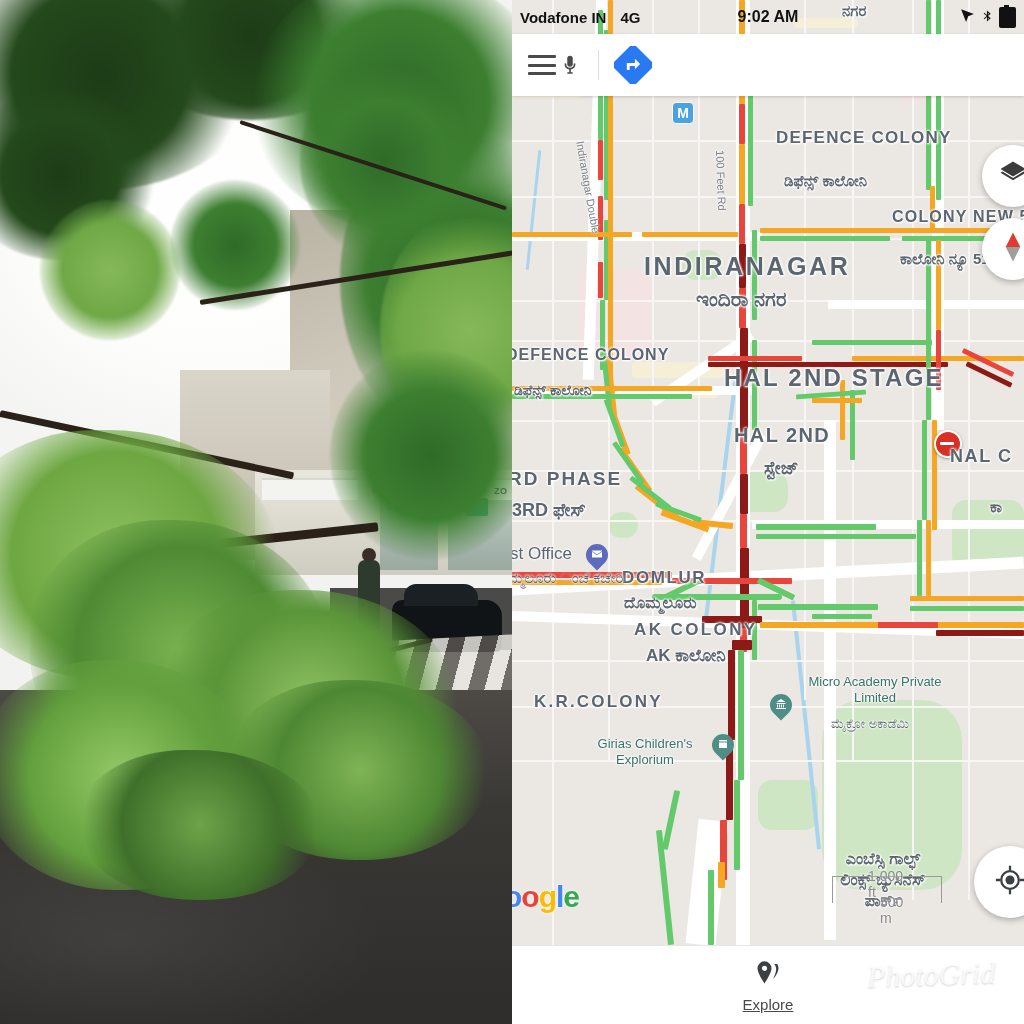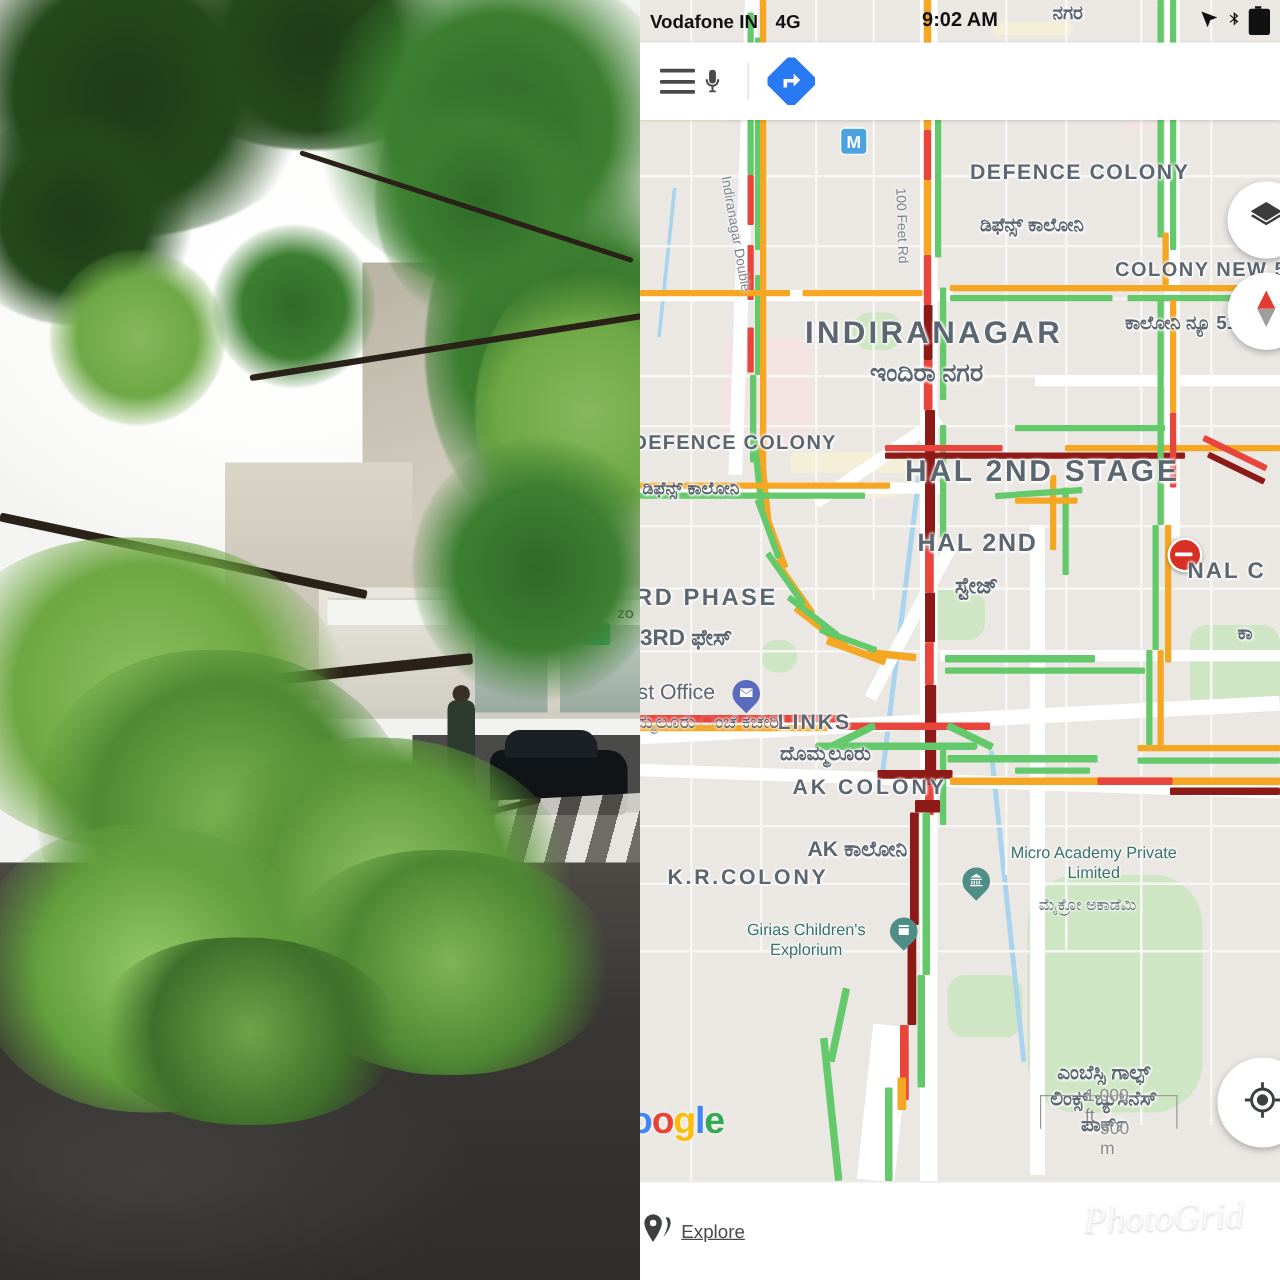--- a/index.html
+++ b/index.html
@@ -104,21 +104,21 @@
      border-left:1px solid #9a9a9a;border-right:1px solid #9a9a9a;border-top:1px solid #9a9a9a;}
   .scalebar .ft{position:absolute;left:18px;top:0;text-shadow:0 0 3px #fff;}
   .scalebar .m{position:absolute;left:30px;top:26px;text-shadow:0 0 3px #fff;}
 
   .glogo{position:absolute;left:-8px;top:880px;font-size:30px;font-weight:bold;z-index:12;letter-spacing:-1px;}
   .glogo span{text-shadow:0 0 3px #fff;}
   .c-b{color:#4285f4;} .c-r{color:#ea4335;} .c-y{color:#fbbc05;} .c-g{color:#34a853;}
 
   .bottomnav{position:absolute;left:0;top:945px;width:512px;height:79px;background:#fff;z-index:20;
      display:flex;align-items:center;border-top:1px solid #e7e7e7;}
-  .navitem{flex:1;display:flex;flex-direction:row;align-items:center;gap:5px;cursor:pointer;}
+  .navitem{flex:1;display:flex;flex-direction:column;align-items:center;gap:5px;cursor:pointer;}
   .navlabel{font-size:15px;text-decoration:underline;color:#4a4a4a;}
   .navitem.active .navlabel{color:#2979f2;}
   .watermark{position:absolute;left:355px;top:958px;z-index:22;color:rgba(255,255,255,.78);
      font-family:"Liberation Serif",serif;font-style:italic;font-size:30px;
      text-shadow:0 1px 2px rgba(120,120,120,.35);pointer-events:none;transform:rotate(-2deg);}
 </style>
 </head>
 <body>
 
 <div id="root">
@@ -382,25 +382,25 @@
       <div class="mlabel" style="left:212px;top:364px;font-size:24px;letter-spacing:2.2px;">HAL 2ND STAGE</div>
       <div class="mlabel" style="left:222px;top:424px;font-size:20px;letter-spacing:1.4px;">HAL 2ND</div>
       <div class="mlabel kn" style="left:252px;top:458px;font-size:18px;">ಸ್ಟೇಜ್</div>
 
       <div class="mlabel" style="left:-4px;top:468px;font-size:19px;letter-spacing:2px;">RD PHASE</div>
       <div class="mlabel kn" style="left:0px;top:500px;font-size:18px;">3RD ಫೇಸ್</div>
 
       <div class="mlabel" style="left:438px;top:446px;font-size:18px;letter-spacing:1.6px;">NAL C</div>
       <div class="mlabel kn" style="left:478px;top:498px;font-size:15px;">ಕಾ</div>
 
-      <div class="mlabel" style="left:110px;top:568px;font-size:17px;letter-spacing:1.6px;">LINKS</div>
+      <div class="mlabel" style="left:110px;top:568px;font-size:17px;letter-spacing:1.6px;">DOMLUR</div>
       <div class="mlabel kn" style="left:112px;top:594px;font-size:16px;">ದೊಮ್ಮಲೂರು</div>
 
       <div class="mlabel" style="left:122px;top:620px;font-size:17px;letter-spacing:2.4px;">AK COLONY</div>
-      <div class="mlabel kn" style="left:134px;top:646px;font-size:17px;margin-top:24px;">AK ಕಾಲೋನಿ</div>
+      <div class="mlabel kn" style="left:134px;top:646px;font-size:17px;">AK ಕಾಲೋನಿ</div>
 
       <div class="mlabel" style="left:22px;top:692px;font-size:17px;letter-spacing:2.2px;">K.R.COLONY</div>
 
       <div class="mlabel kn" style="left:316px;top:848px;font-size:16px;width:110px;white-space:normal;text-align:center;line-height:21px;">ಎಂಬೆಸ್ಸಿ ಗಾಲ್ಫ್ ಲಿಂಕ್ಸ್ ಬ್ಯುಸಿನೆಸ್ ಪಾರ್ಕ್</div>
 
       <div class="poilabel" style="left:-2px;top:546px;font-size:17px;color:#5c6670;font-weight:normal;">st Office</div>
       <div class="poilabel kn" style="left:-4px;top:570px;font-size:15px;color:#5c6670;">ಮ್ಮಲೂರು ಂಚೆ ಕಚೇರಿ</div>
 
       <div class="poilabel" style="left:58px;top:736px;width:150px;white-space:normal;">Girias Children's Explorium</div>
 

